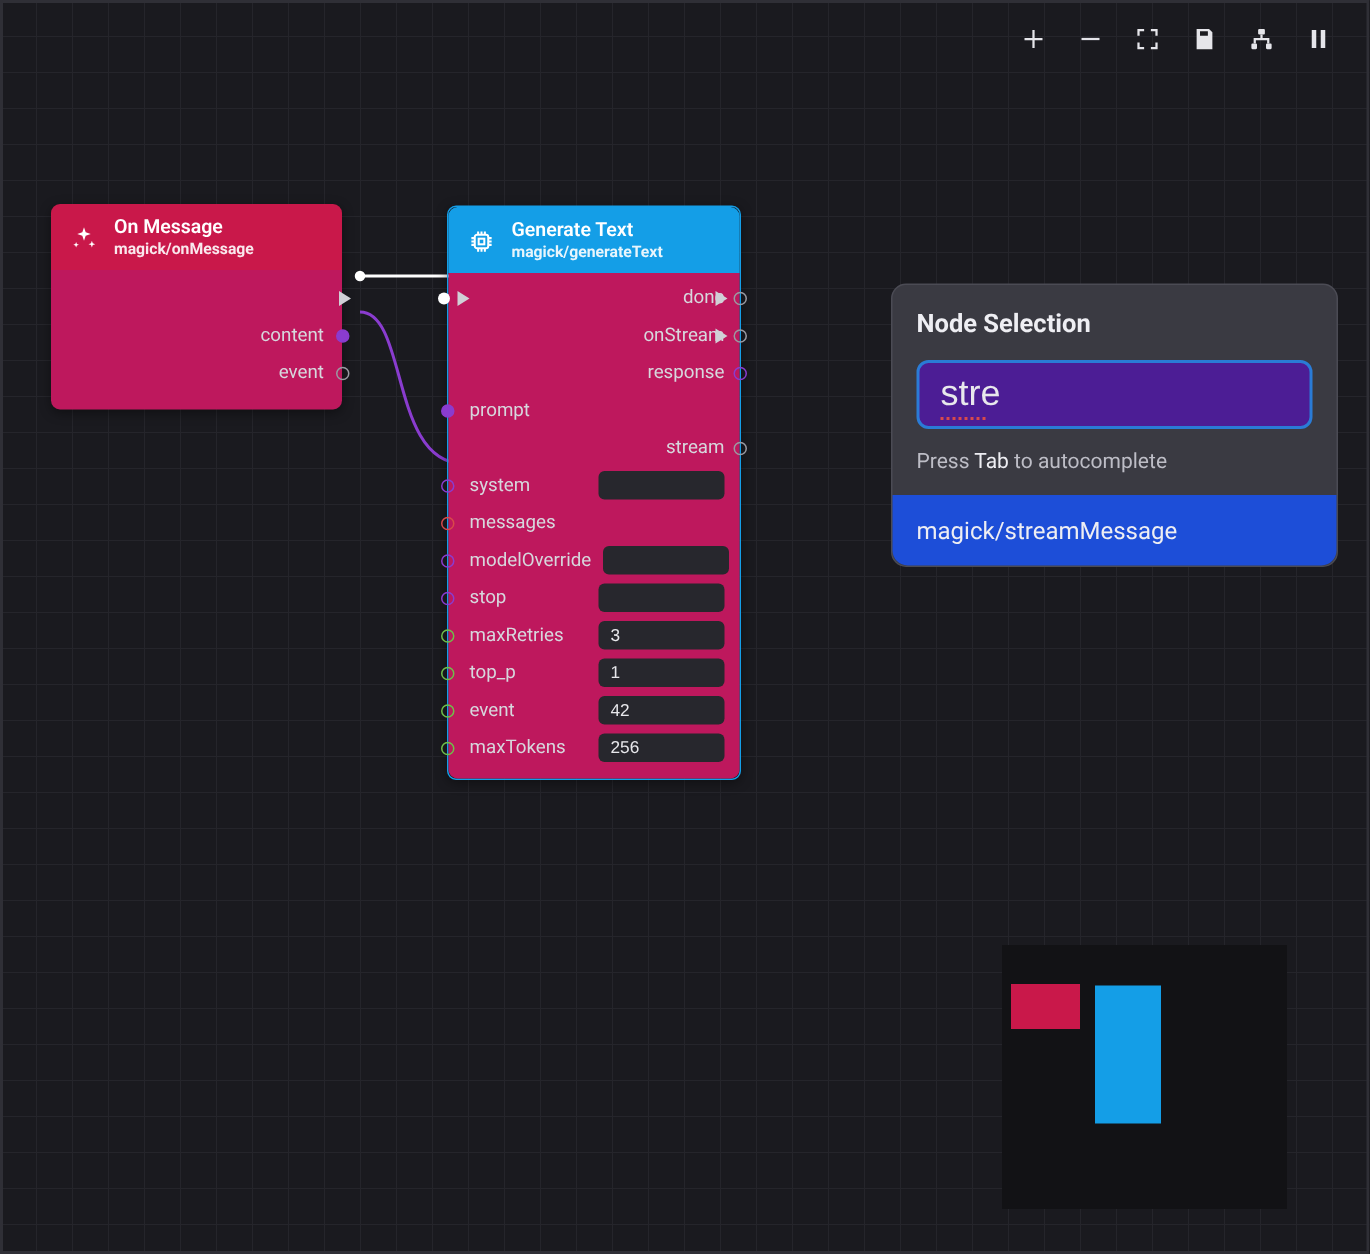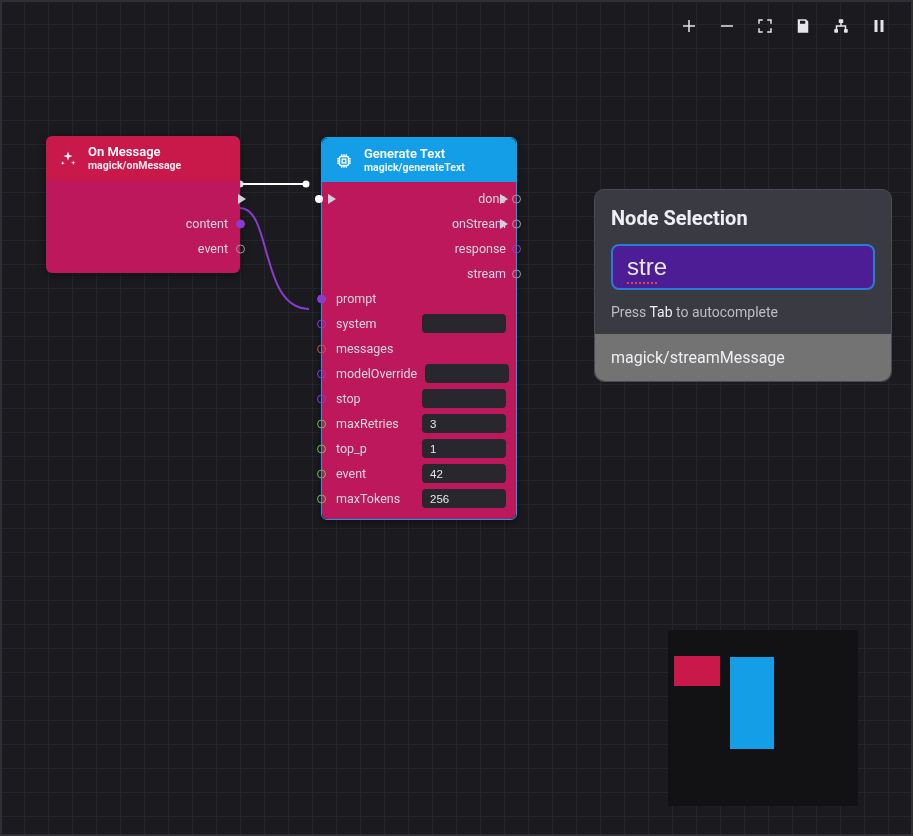--- a/index.html
+++ b/index.html
@@ -55,21 +55,21 @@
   }
   .node .hdr .titles { display: flex; flex-direction: column; line-height: 1.15; }
   .node .hdr .title { font-size: 13px; font-weight: 600; }
   .node .hdr .subtitle { font-size: 10.5px; opacity: .9; font-weight: 700; }
   .node .body {
     background: #be185d;
     border-bottom-left-radius: 6px; border-bottom-right-radius: 6px;
   }
 
   
-  .node-onmsg { left: 46px; top: 136px; width: 194px; }
+  .node-onmsg { left: 34px; top: 136px; width: 194px; }
   .node-onmsg .hdr { background: #c9184a; color: #fff; }
   .node-onmsg .body { padding: 6px 0 12px 0; }
   .node-onmsg .row {
     position: relative; height: 25px;
     display: flex; align-items: center; justify-content: flex-end;
     padding: 0 12px 0 12px;
     font-size: 12.5px; color: #d7d7dd;
   }
   .out-port {
     position: absolute; right: -5px; top: 50%; transform: translateY(-50%);
@@ -79,21 +79,21 @@
   .out-port.tri {
     width: 0; height: 0; border: none; border-radius: 0;
     border-top: 5px solid transparent;
     border-bottom: 5px solid transparent;
     border-left: 8px solid #d0d0d6;
     right: -6px; background: none;
   }
   .out-port.filled-purple { background: #8a3ccf; border-color: #8a3ccf; }
 
   
-  .node-gen { left: 321px; top: 137px; width: 196px; border: 1px solid #149ee7; border-radius: 6px; }
+  .node-gen { left: 298px; top: 137px; width: 196px; border: 1px solid #149ee7; border-radius: 6px; }
   .node-gen .hdr { background: #149ee7; color: #fff; }
   .node-gen .body { padding: 4px 0 8px 0; }
   .gen-row {
     position: relative; height: 25px;
     display: flex; align-items: center;
     padding: 0 10px 0 14px;
     font-size: 12.5px; color: #d7d7dd;
   }
   .gen-row.r-out { justify-content: flex-end; }
   .gen-row.r-in  { justify-content: flex-start; gap: 8px; }
@@ -142,42 +142,42 @@
 
   
   .panel {
     position: absolute; left: 594px; top: 189px; width: 298px;
     background: #3a3a42;
     border: 1px solid #4b4b54;
     border-radius: 10px;
     padding: 16px 16px 0 16px;
     z-index: 5;
   }
-  .panel h3 { font-size: 20px; font-weight: 700; color: #eeeef3; margin-bottom: 14px; }
+  .panel h3 { font-size: 17px; font-weight: 700; color: #eeeef3; margin-bottom: 14px; }
   .panel .search {
     width: 100%; height: 46px;
     background: #4c1d95;
     border: 2px solid #2a7bd6;
     border-radius: 8px;
     padding: 0 14px;
     color: #e8e8ec; font-size: 24px;
     outline: none;
   }
   .panel .search::placeholder { color: #888; }
   .panel .search-wrap { position: relative; }
   .panel .search-wrap .spell {
     position: absolute; left: 16px; bottom: 6px;
     width: 30px; border-bottom: 2px dotted #d84a4a;
     pointer-events: none;
   }
   .panel .hint { font-size: 14px; color: #bdbdc6; margin: 14px 0 14px 0; }
   .panel .hint b { color: #eeeef3; font-weight: 400; }
   .panel .result {
     margin: 0 -16px; padding: 14px 16px;
-    background: #737373;
+    background: #1d4ed8;
     border-bottom-left-radius: 10px; border-bottom-right-radius: 10px;
     font-size: 16px; color: #eeeef3; cursor: pointer;
   }
 
   
   .minimap {
     position: absolute; right: 55px; bottom: 30px;
     width: 190px; height: 176px;
     background: #121215;
     z-index: 5;
@@ -292,28 +292,28 @@
     </div>
     <div class="gen-row r-out">
       <span class="label">onStream</span>
       <span class="out-port tri-out" style="right:8px"></span>
       <span class="out-port" style="right:-5px"></span>
     </div>
     <div class="gen-row r-out">
       <span class="label">response</span>
       <span class="out-port purple"></span>
     </div>
+    <div class="gen-row r-in">
+      <span class="in-port purple-f"></span>
+      <span class="label">prompt</span>
+    </div>
+
     <div class="gen-row r-out">
       <span class="label">stream</span>
       <span class="out-port"></span>
-    </div>
-
-    <div class="gen-row r-in">
-      <span class="in-port purple-f"></span>
-      <span class="label">prompt</span>
     </div>
     <div class="gen-row r-in">
       <span class="in-port purple"></span>
       <span class="label">system</span>
       <input class="val-input" value="" style="">
     </div>
     <div class="gen-row r-in">
       <span class="in-port red"></span>
       <span class="label">messages</span>
     </div>

